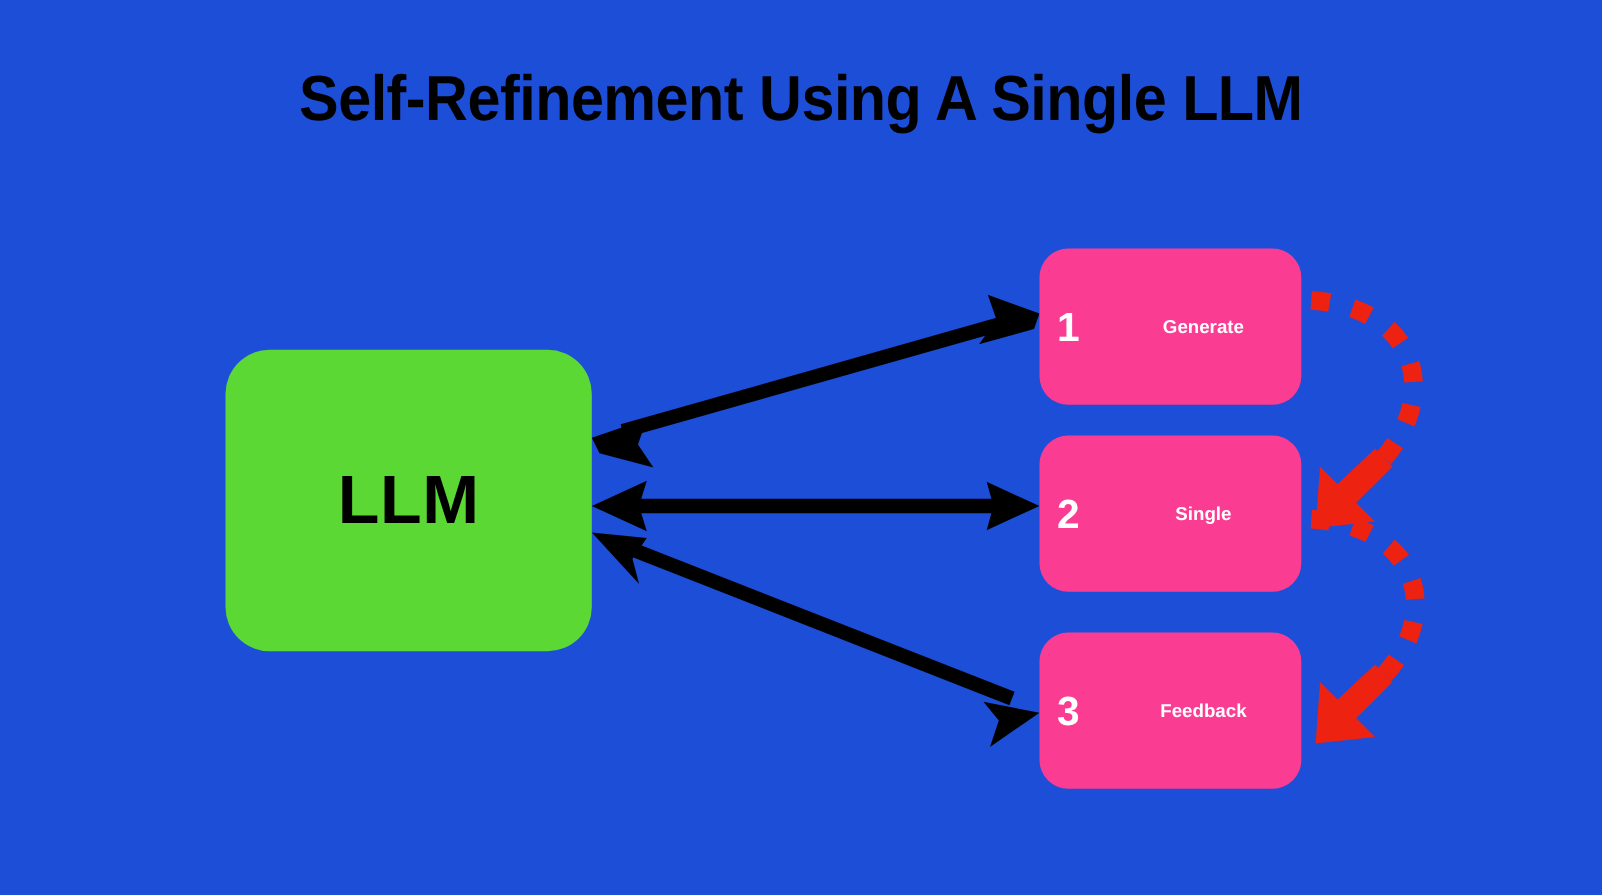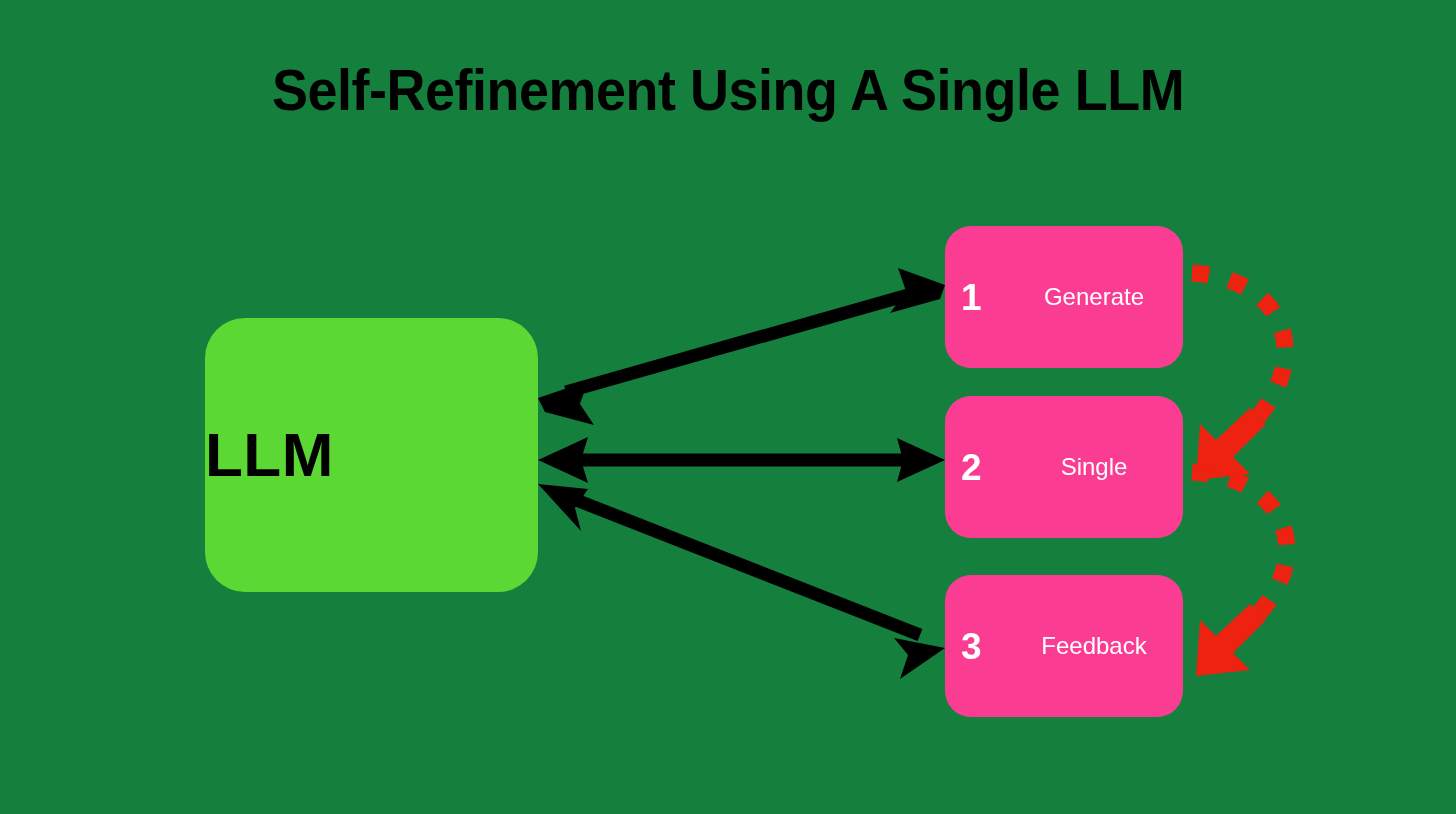--- a/index.html
+++ b/index.html
@@ -8,21 +8,21 @@
     padding: 0;
     background: #ffffff;
   }
   body {
     font-family: "Liberation Sans", sans-serif;
   }
   #canvas {
     position: relative;
     width: 1456px;
     height: 814px;
-    background: #15803d;
+    background: #1d4ed8;
     overflow: hidden;
   }
 
   
   #diagram-title {
     position: absolute;
     left: 0;
     top: 56px;
     width: 1456px;
     text-align: center;
@@ -52,21 +52,21 @@
     border-radius: 26px;
   }
   #llm-node {
     left: 205px;
     top: 318px;
     width: 333px;
     height: 274px;
     border-radius: 40px;
     display: flex;
     align-items: center;
-    justify-content: flex-start;
+    justify-content: center;
   }
   #llm-label {
     font-size: 62px;
     font-weight: bold;
     color: #000000;
     letter-spacing: 0.5px;
     line-height: 1;
   }
 
   .step-node {
@@ -83,22 +83,22 @@
     font-size: 37px;
     font-weight: bold;
     color: #ffffff;
     line-height: 1;
   }
   .step-label {
     position: absolute;
     left: 60px;
     width: 178px;
     text-align: center;
-    font-size: 24px;
-    font-weight: normal;
+    font-size: 17px;
+    font-weight: bold;
     color: #ffffff;
     line-height: 1;
   }
   #step-1 { left: 945px; top: 226px; }
   #step-2 { left: 945px; top: 396px; }
   #step-3 { left: 945px; top: 575px; }
 </style>
 </head>
 <body>
 

